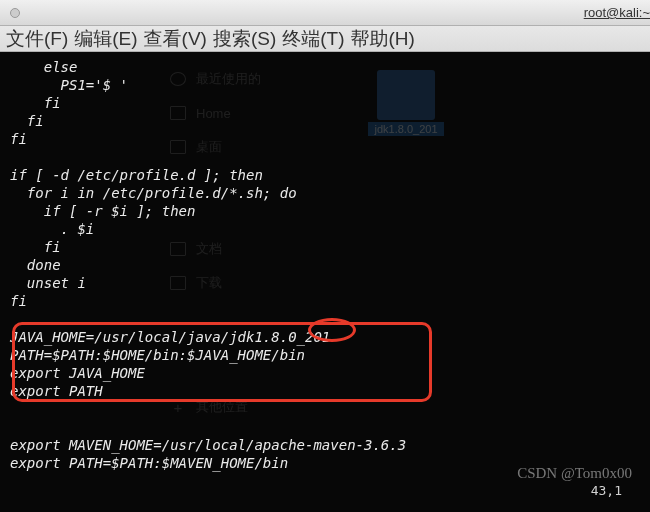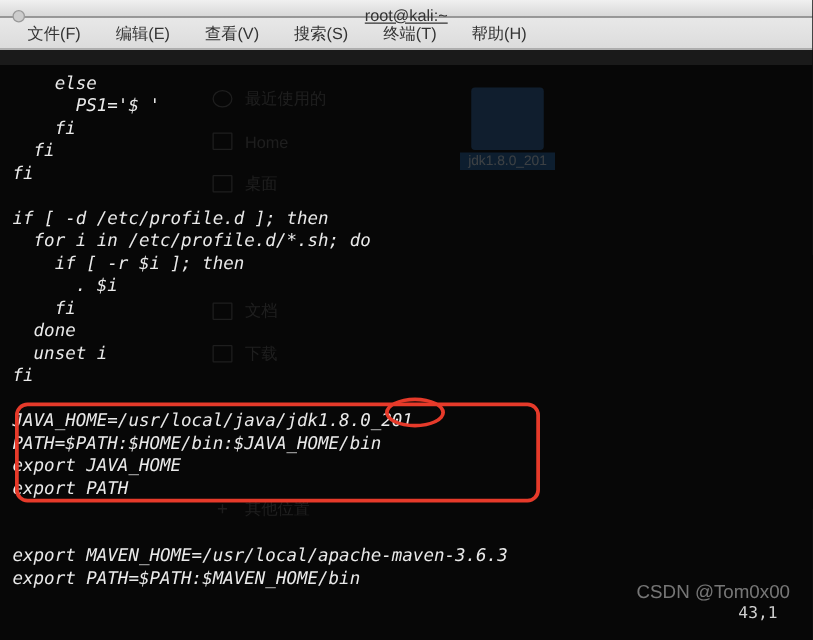--- a/index.html
+++ b/index.html
@@ -5,47 +5,47 @@
   * { margin: 0; padding: 0; box-sizing: border-box; }
   body {
     width: 650px;
     height: 512px;
     font-family: sans-serif;
     background: #1a1a1a;
     overflow: hidden;
     position: relative;
   }
   .titlebar {
-    height: 14px;
+    height: 26px;
     background: linear-gradient(#f0f0f0, #d8d8d8);
     border-bottom: 1px solid #b0b0b0;
     color: #333;
     font-size: 13px;
-    text-align: center;
+    text-align: right;
     line-height: 26px;
     position: relative;
     text-decoration: underline;
   }
   .titlebar .dot {
     position: absolute;
     left: 10px; top: 8px;
     width: 10px; height: 10px;
     border-radius: 50%;
     background: #ccc;
     border: 1px solid #999;
   }
   .menubar {
     height: 26px;
     background: linear-gradient(#e8e8e8, #dcdcdc);
     border-bottom: 1px solid #b0b0b0;
     display: flex;
     align-items: center;
-    padding: 0 22px;
-    gap: 28px;
-    font-size: 13px;
+    padding: 0 6px;
+    gap: 6px;
+    font-size: 19px;
     color: #333;
   }
   .menubar span { cursor: default; }
   .terminal {
     position: absolute;
     left: 0; top: 52px;
     width: 650px; height: 460px;
     background: rgba(0,0,0,0.72);
   }
   .ghost {
@@ -126,21 +126,21 @@
     font-family: monospace;
     font-size: 13px;
     margin-left: 36px;
   }
   .watermark {
     position: absolute;
     right: 18px;
     bottom: 30px;
     color: rgba(210,210,210,0.55);
     font-size: 15px;
-    font-family: Liberation Sans, sans-serif;
+    font-family: Liberation Serif, serif;
     text-align: center;
   }
 </style>
 </head>
 <body>
 
 <div class="titlebar">
   <span class="dot"></span>
   <span>root@kali:~</span>
 </div>

